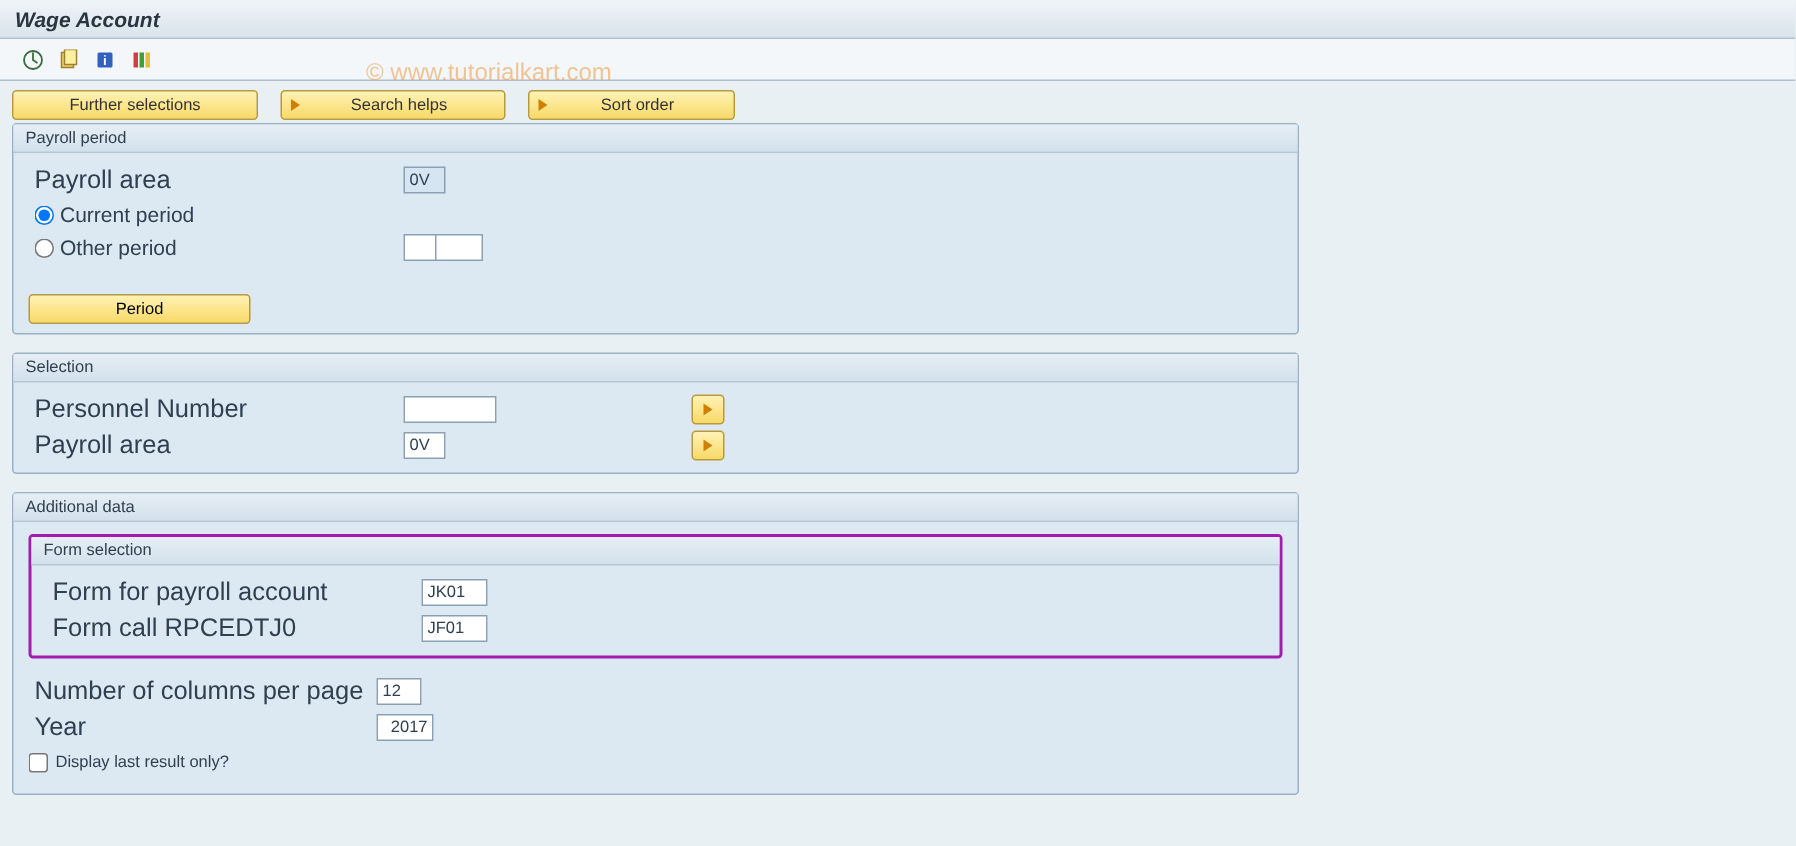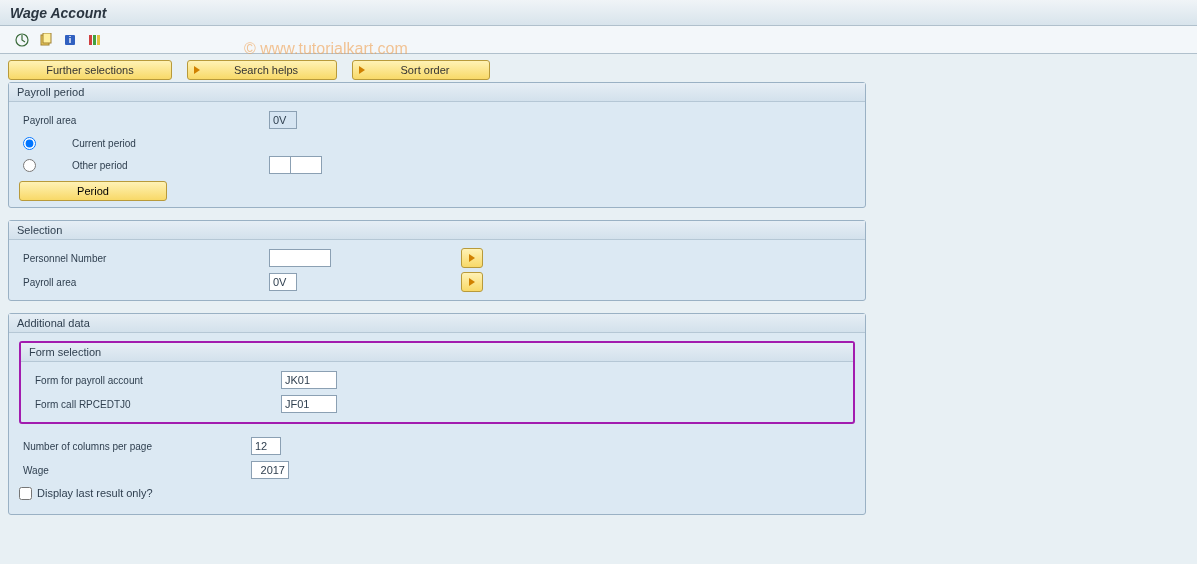--- a/index.html
+++ b/index.html
@@ -90,58 +90,58 @@
     .group-body {
       padding: 6px 10px;
     }
     .form-row {
       display: flex;
       align-items: center;
       height: 24px;
     }
     .form-label {
       width: 250px;
-      font-size: 10px;
+      font-size: 17px;
       color: #304050;
       padding-left: 4px;
     }
     .text-input {
       border: 1px solid #8ba0b3;
       background: #fff;
       height: 18px;
       padding: 1px 3px;
       font-size: 11px;
       color: #304050;
     }
     .text-input.disabled {
       background: #d6e5f2;
     }
     .text-input.w-lg { width: 62px; }
-    .text-input.w-med { width: 56px; }
+    .text-input.w-med { width: 44px; }
     .text-input.w-sm { width: 28px; }
     .radio-item {
       display: flex;
       align-items: center;
       gap: 4px;
       padding-left: 4px;
       height: 22px;
     }
     .radio-item input { margin: 0; }
-    .radio-item label { font-size: 10px; color: #304050; margin-left: 32px; }
+    .radio-item label { font-size: 14px; color: #304050; }
     .period-btn {
       background: linear-gradient(to bottom, #fff2b5, #f8d968);
       border: 1px solid #b89a3a;
       border-radius: 3px;
       width: 148px;
       height: 20px;
       font-size: 11px;
       display: flex;
       align-items: center;
       justify-content: center;
-      margin-top: 5px;
+      margin-top: 20px;
       cursor: pointer;
     }
     .inner-group {
       border: 2px solid #a21caf;
       border-radius: 3px;
       background: #dce9f3;
       margin: 4px 4px 10px 4px;
     }
     .checkbox-row {
       display: flex;
@@ -279,21 +279,21 @@
             <span class="form-label">Form call RPCEDTJ0</span>
             <input class="text-input w-med" value="JF01" style="">
           </div>
         </div>
       </div>
       <div class="form-row" style="padding-left:4px">
         <span class="form-label" style="width:232px">Number of columns per page</span>
         <input class="text-input" style="width: 30px;" value="12">
       </div>
       <div class="form-row" style="padding-left:4px">
-        <span class="form-label" style="width:232px">Wage</span>
+        <span class="form-label" style="width:232px">Year</span>
         <input class="text-input" style="width: 38px; text-align: right;" value="2017">
       </div>
       <div class="checkbox-row">
         <input type="checkbox" style="">
         <label>Display last result only?</label>
       </div>
     </div>
   </div>
 
 </div>

